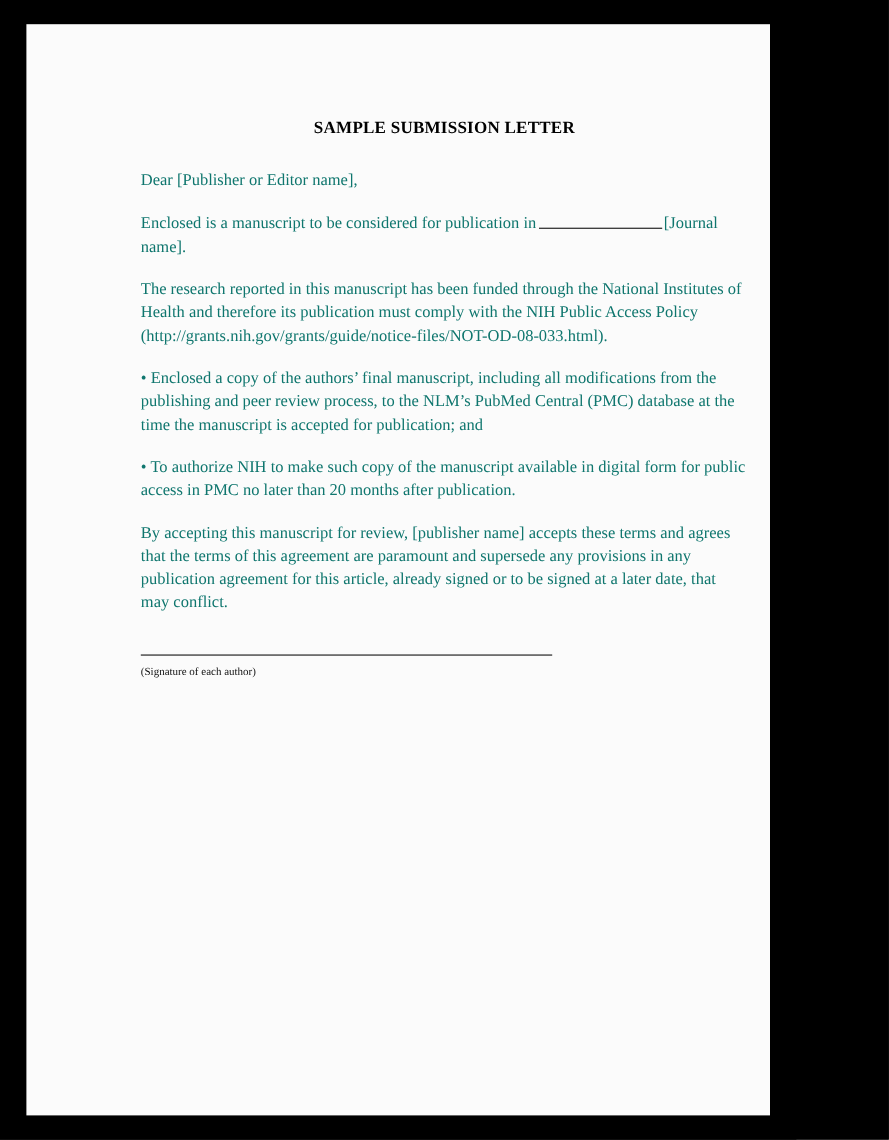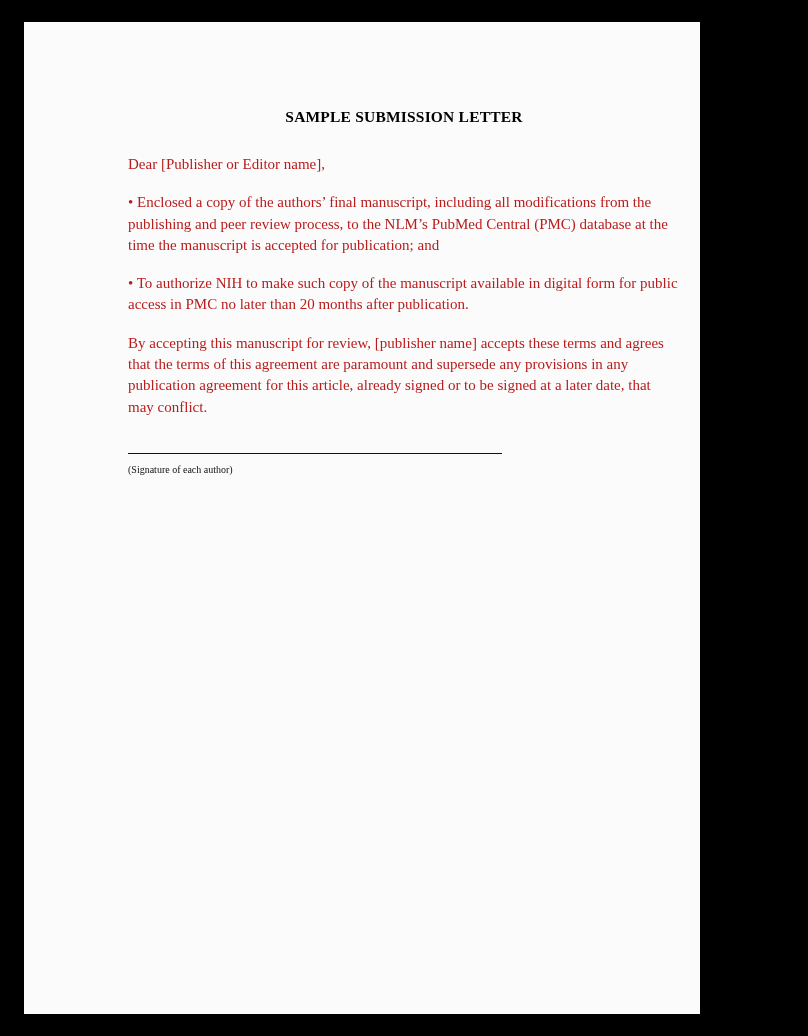--- a/index.html
+++ b/index.html
@@ -40,21 +40,21 @@
     text-align: center;
     font-weight: bold;
     font-size: 15.5px;
     letter-spacing: 0.2px;
     color: #000;
     margin: 0 0 28px 0;
   }
   p.para {
     font-size: 15px;
     line-height: 1.42;
-    color: #b91c1c;
+    color: #0f766e;
     margin: 0 0 17px 0;
     text-align: left;
   }
   p.para.bullet {
     margin-bottom: 17px;
   }
   .blank-inline {
     display: inline-block;
     border-bottom: 1px solid #111;
     width: 112px;
@@ -81,21 +81,25 @@
 <body>
 
 <div class="frame">
   <div class="page">
     <div class="doc-body">
 
       <h1 class="doc-title">SAMPLE SUBMISSION LETTER</h1>
 
       <p class="para">Dear [Publisher or Editor name],</p>
 
+      <p class="para">
+        <span>Enclosed is a manuscript to be considered for publication in</span><span class="blank-inline"></span><span>[Journal name].</span>
+      </p>
 
+      <p class="para">The research reported in this manuscript has been funded through the National Institutes of Health and therefore its publication must comply with the NIH Public Access Policy (http://grants.nih.gov/grants/guide/notice-files/NOT-OD-08-033.html).</p>
 
 
       <p class="para bullet">• Enclosed a copy of the authors’ final manuscript, including all modifications from the publishing and peer review process, to the NLM’s PubMed Central (PMC) database at the time the manuscript is accepted for publication; and</p>
 
       <p class="para bullet">• To authorize NIH to make such copy of the manuscript available in digital form for public access in PMC no later than 20 months after publication.</p>
 
       <p class="para">By accepting this manuscript for review, [publisher name] accepts these terms and agrees that the terms of this agreement are paramount and supersede any provisions in any publication agreement for this article, already signed or to be signed at a later date, that may conflict.</p>
 
       <div class="sig-wrap">
         <div class="sig-line"></div>

